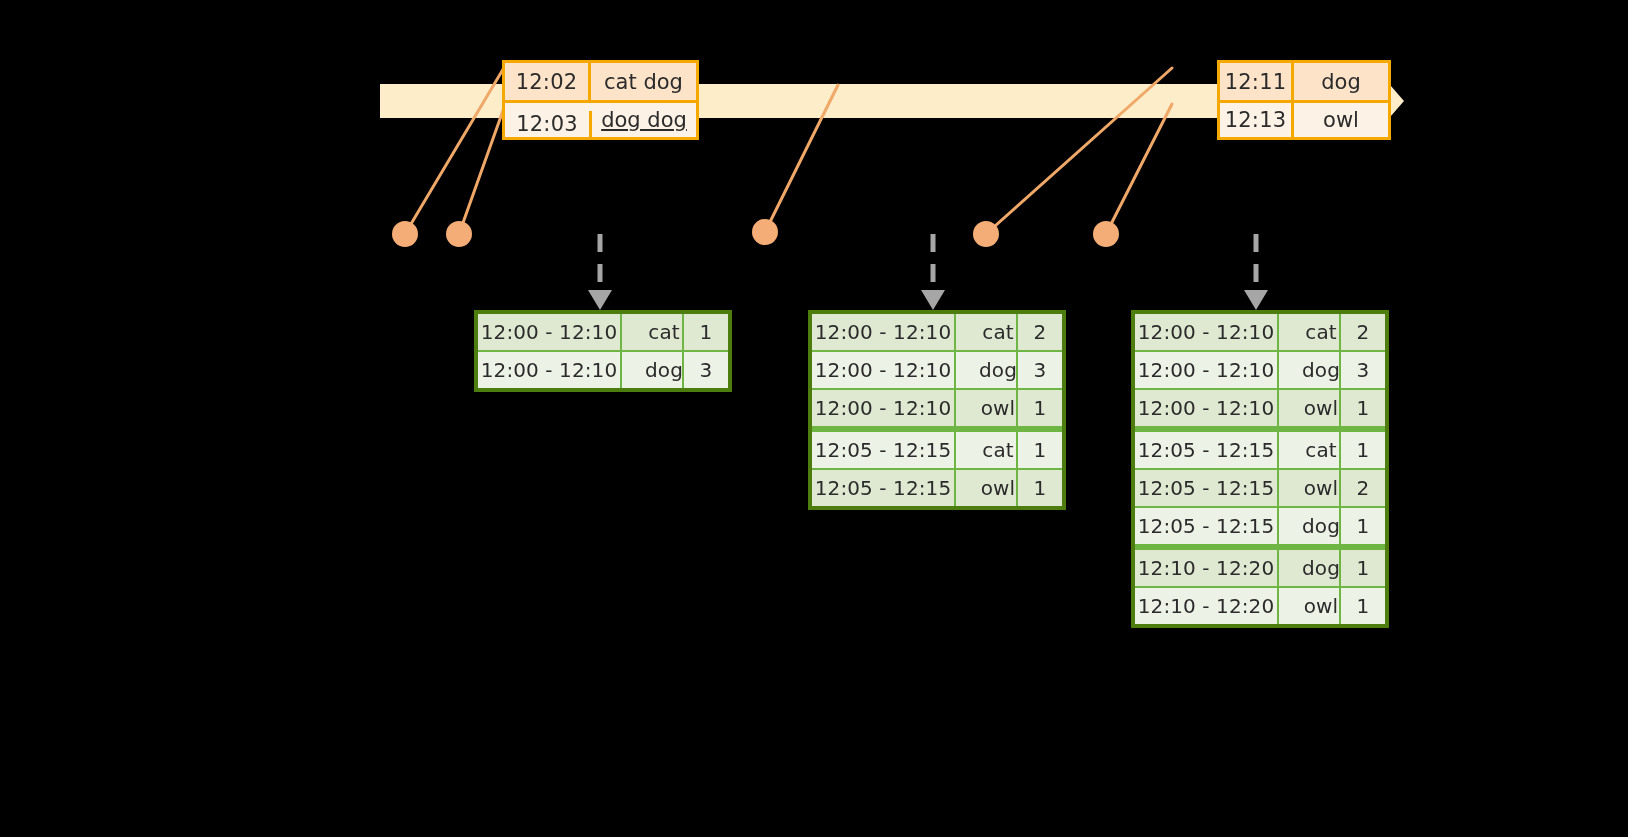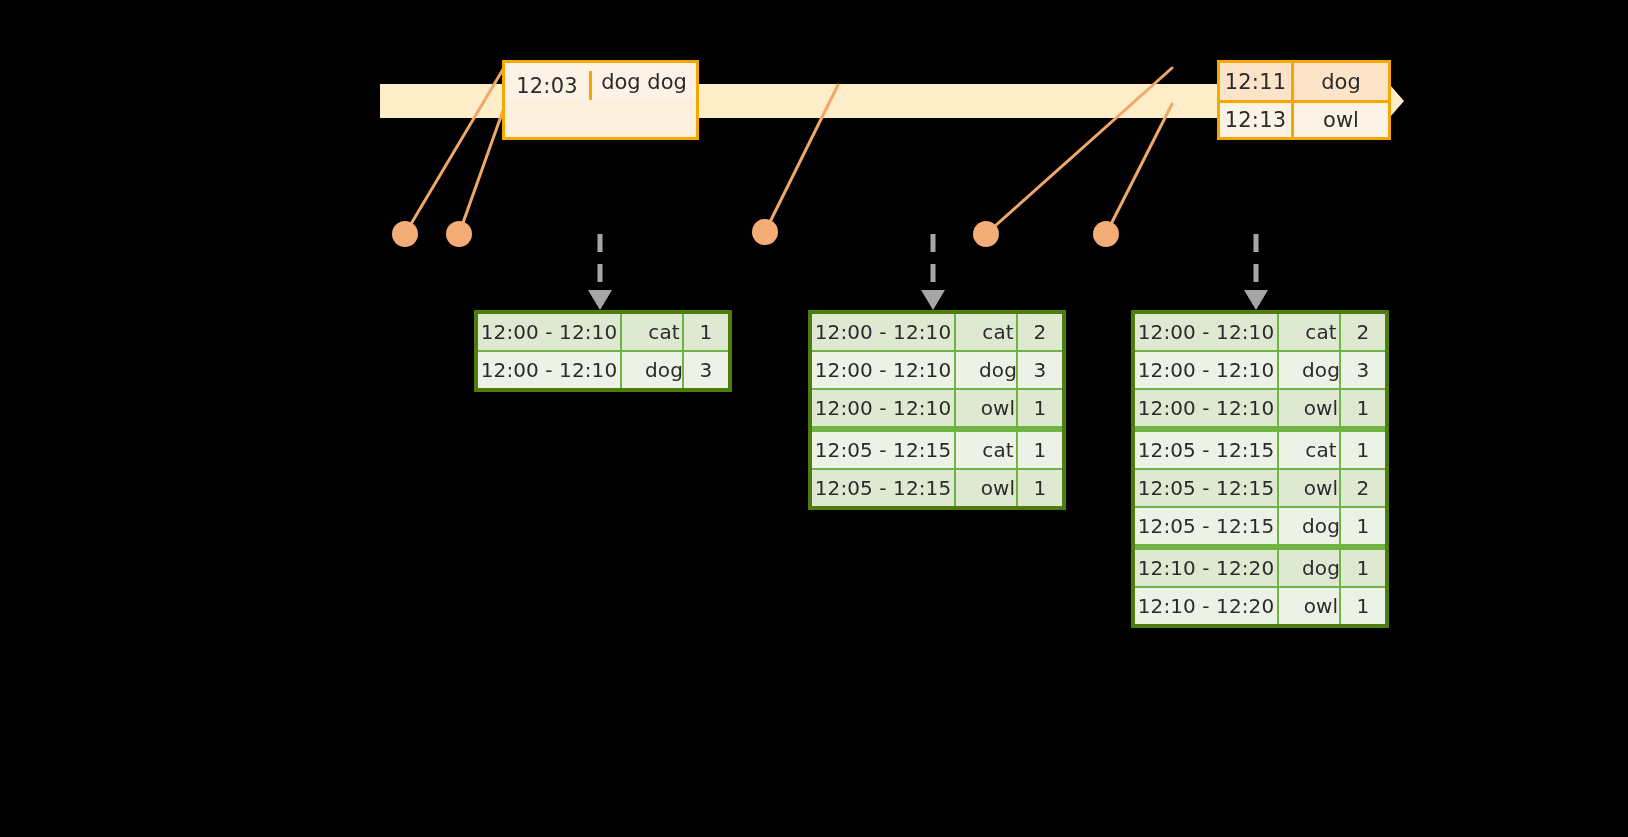--- a/index.html
+++ b/index.html
@@ -137,23 +137,27 @@
         <polygon points="921,290 945,290 933,310" stroke="none"></polygon>
       </g>
       <g>
         <line x1="1256" y1="234" x2="1256" y2="292" stroke-dasharray="18 12"></line>
         <polygon points="1244,290 1268,290 1256,310" stroke="none"></polygon>
       </g>
     </g>
   </svg>
 
   <div class="event-box" style="left:502px; top:60px; width:197px; height:80px;">
+    <div class="event-row shade-a" style="height:50%;">
+      <div class="event-time" style="width:86px;">12:02</div>
+      <div class="event-words" style="width:105px;">cat dog</div>
+    </div>
     <div class="event-row shade-b" style="height:50%;">
       <div class="event-time" style="width:100px;margin-top:8px;">12:03</div>
-      <div class="event-words" style="width:120px;">dog dog</div>
+      <div class="event-words" style="width:120px;text-decoration:underline;">dog dog</div>
     </div>
   </div>
 
 
   <div class="event-box" style="left:1217px; top:60px; width:174px; height:80px;">
     <div class="event-row shade-a" style="height:50%;">
       <div class="event-time" style="width:74px;">12:11</div>
       <div class="event-words" style="width:94px;">dog</div>
     </div>
     <div class="event-row shade-b" style="height:50%;">

